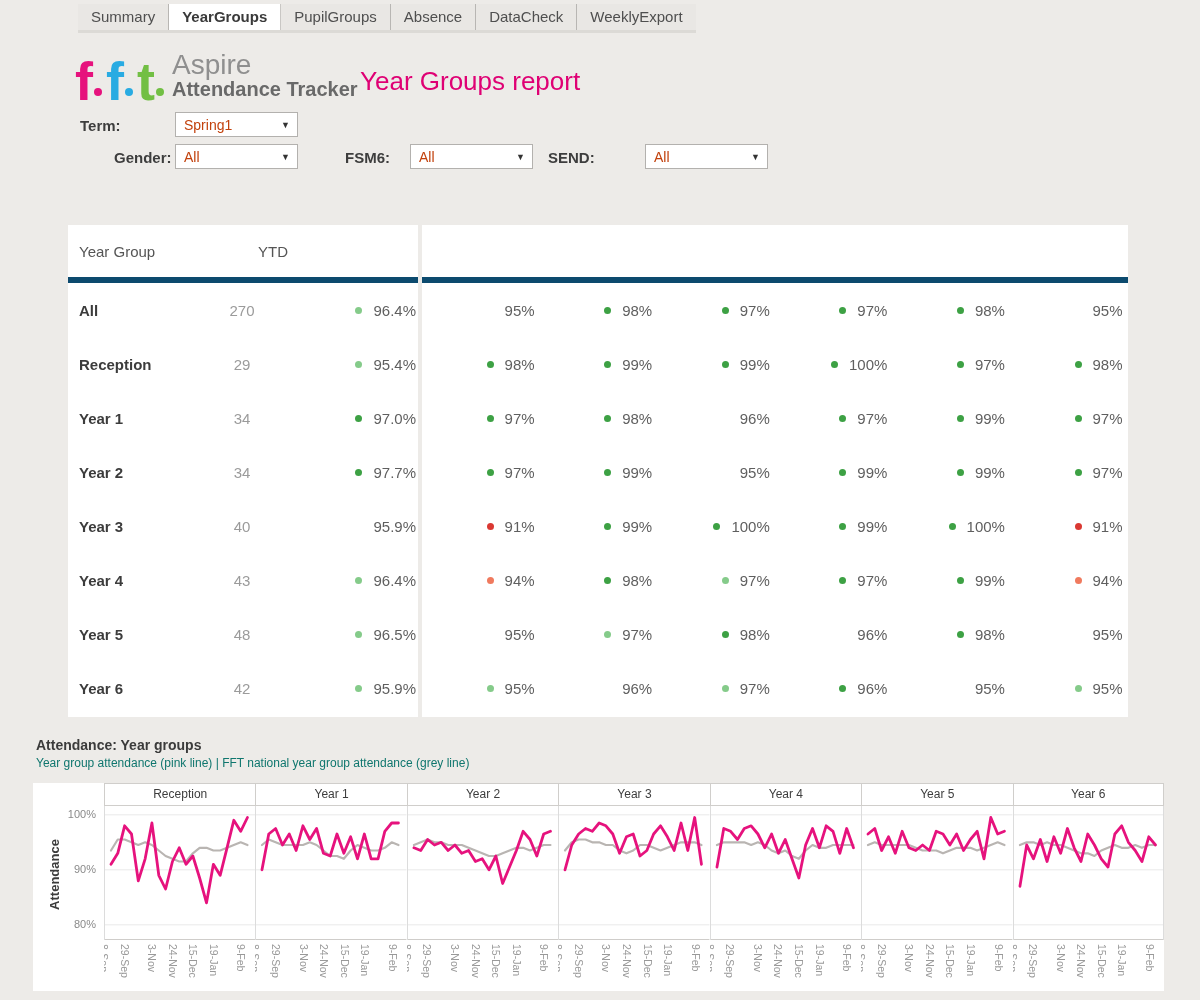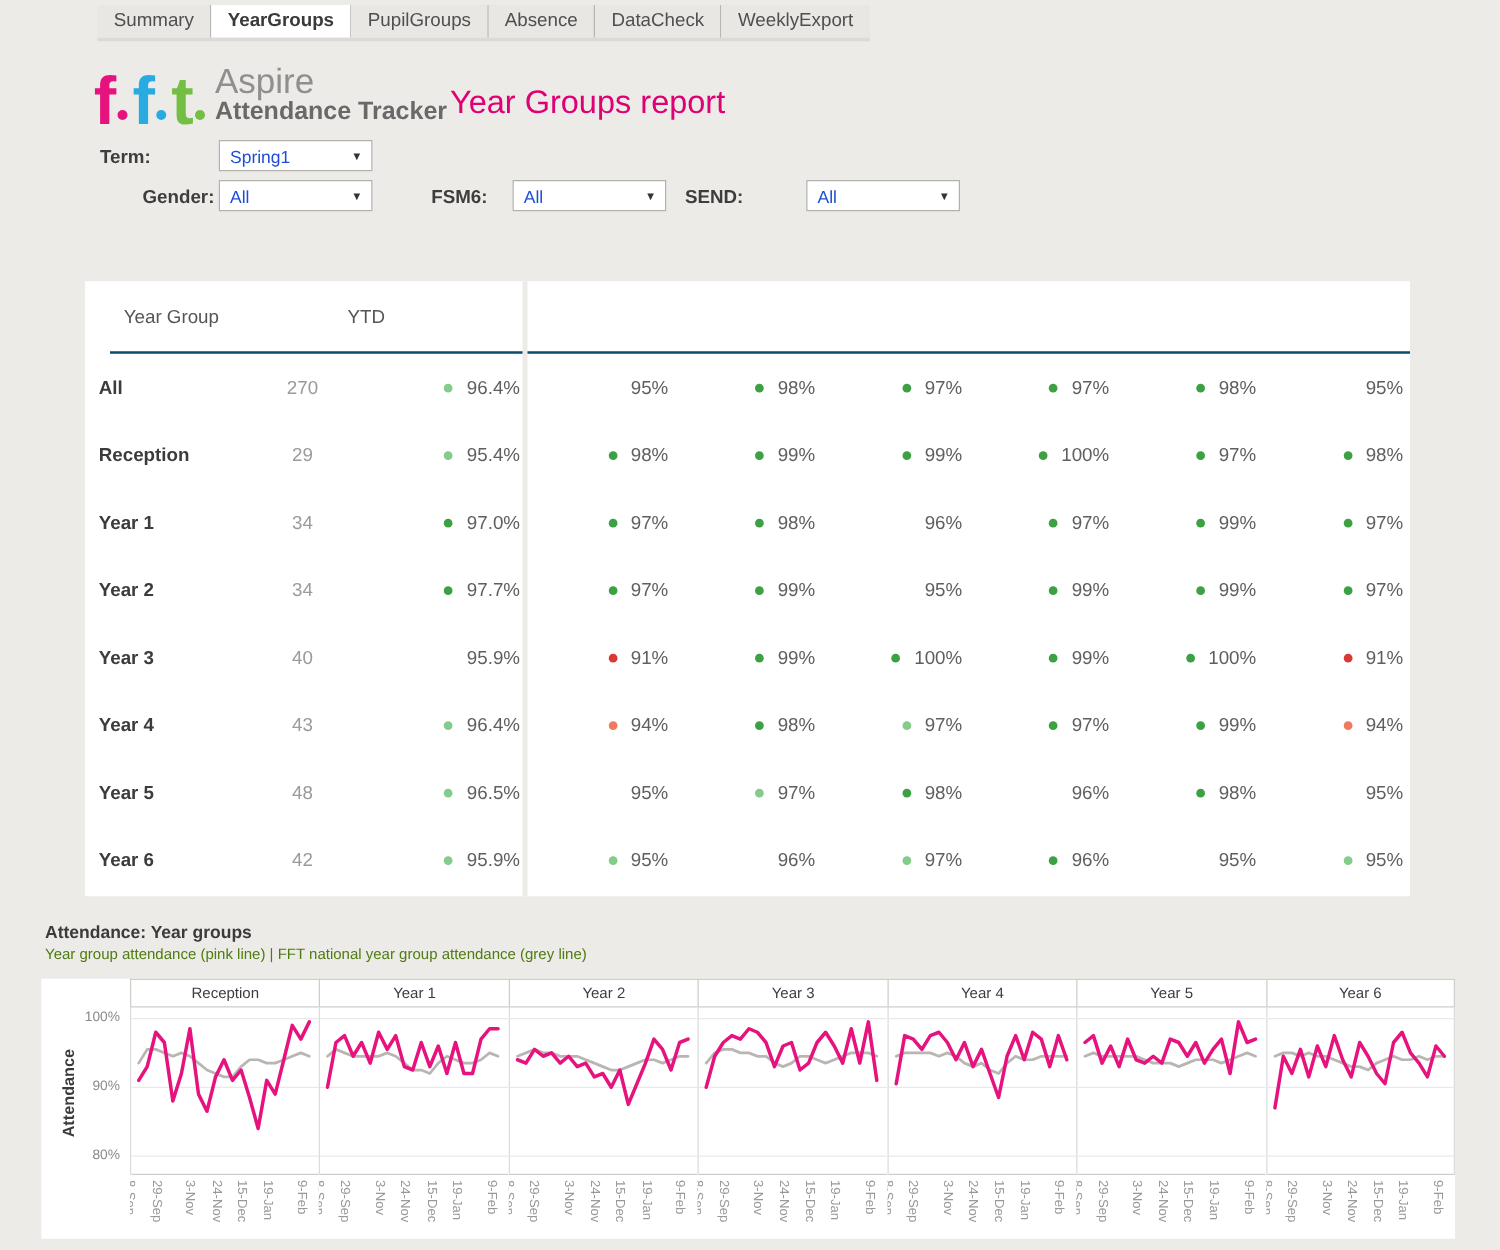--- a/index.html
+++ b/index.html
@@ -41,44 +41,44 @@
   .brand .l2 { font-size:20px; font-weight:bold; color:#696969; }
   .report-title { position:absolute; left:360px; top:66px; font-size:26px; color:#df0074; }
   
   .filter-label { position:absolute; font-size:15px; font-weight:bold; color:#3d3d3d; }
   .select-box {
     position:absolute; width:123px; height:25px;
     background:#fff; border:1px solid #b3b1ae;
     display:flex; align-items:center; justify-content:space-between;
     padding:0 7px 0 8px; cursor:pointer;
   }
-  .select-box .val { font-size:14px; color:#1d4ed8; }
+  .select-box .val { font-size:14px; color:#c2410c; }
   .select-box .caret { font-size:9px; color:#333; }
   
   .table-card {
     position:absolute; left:68px; top:225px; width:1060px; height:492px;
     background:#ffffff;
   }
   .t-divider { position:absolute; left:350px; top:0; width:4px; height:100%; background:#edebe8; }
-  .t-header { display:flex; height:58px; align-items:center; border-bottom:2px solid #0c4a6e; font-size:15px; color:#555;margin-left:20px; }
+  .t-header { display:flex; height:58px; align-items:center; border-bottom:6px solid #0c4a6e; font-size:15px; color:#555; }
   .t-row { display:flex; height:54px; align-items:center; font-size:15px; }
   .col-group { width:110px; padding-left:11px; }
   .t-row .col-group { font-weight:bold; color:#3c3c3c; }
   .col-pupils { width:128px; text-align:center; }
   .t-row .col-pupils { color:#9b9b9b; }
   .col-ytd { width:112px; display:flex; justify-content:flex-end; align-items:center; padding-right:2px; }
   .col-gap { width:4px; flex:none; }
   .col-week { width:117.6px; display:flex; justify-content:flex-end; align-items:center; padding-right:5px; }
   .t-header .col-week, .t-header .col-ytd { color:#555; }
   .pct { color:#5f5f5f; }
   .dot { width:7px; height:7px; border-radius:50%; margin-right:11px; flex:none; }
   .hdr-2line { line-height:19px; text-align:center; }
   
   .chart-title { position:absolute; left:36px; top:737px; font-size:14px; font-weight:bold; color:#3b3b3b; }
-  .chart-sub   { position:absolute; left:36px; top:756px; font-size:12px; color:#4d7c0f; }
+  .chart-sub   { position:absolute; left:36px; top:756px; font-size:12px; color:#0f766e; }
   .chart-card {
     position:absolute; left:33px; top:783px; width:1131px; height:208px;
     background:#ffffff; display:flex;
   }
   .axis-col { width:71px; flex:none; position:relative; }
   .axis-col .ylab {
     position:absolute; left:-14px; top:84px; font-size:13px; font-weight:bold; color:#3b3b3b;
     transform:rotate(-90deg); transform-origin:center;
   }
   .axis-col .ytick { position:absolute; right:8px; font-size:11px; color:#8a8a8a; }

